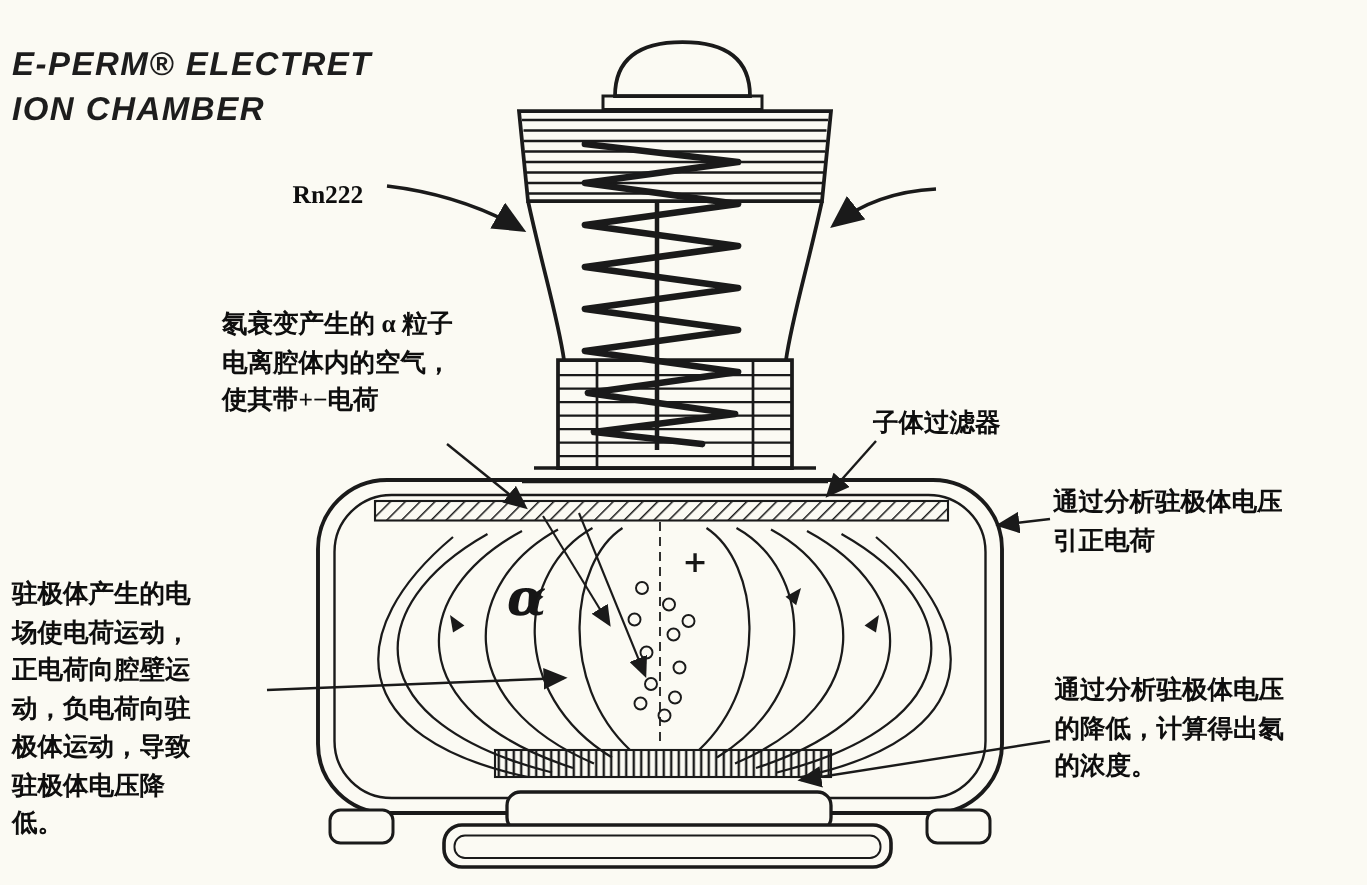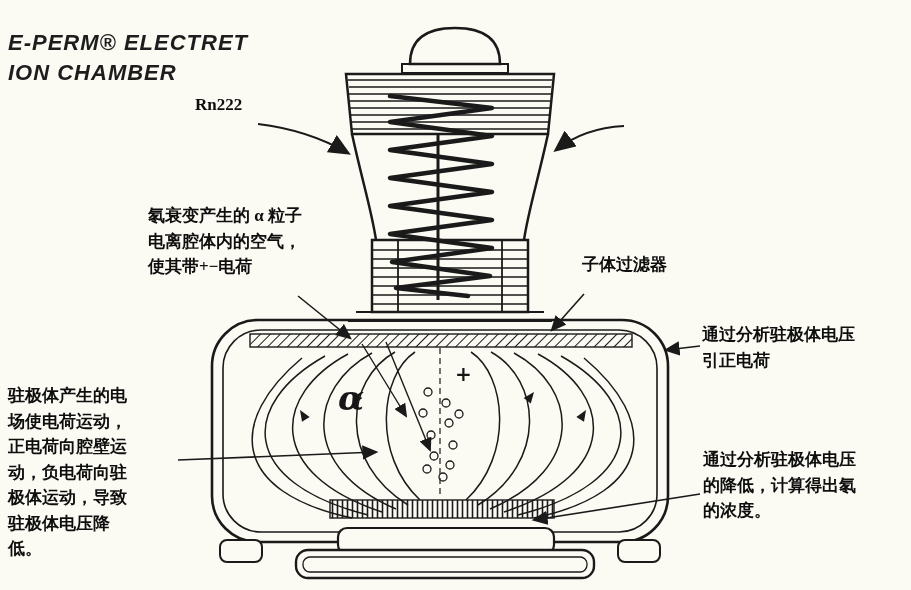--- a/index.html
+++ b/index.html
@@ -117,25 +117,25 @@
       <path class="ink" d="M298 296 L350 338" stroke-width="1.6" marker-end="url(#ah)"></path>
       <path class="ink" d="M584 294 L552 330" stroke-width="1.6" marker-end="url(#ah)"></path>
       <path class="ink" d="M700 346 L666 350" stroke-width="1.6" marker-end="url(#ah)"></path>
       <path class="ink" d="M178 460 L376 452" stroke-width="1.6" marker-end="url(#ah)"></path>
       <path class="ink" d="M700 494 L534 520" stroke-width="1.6" marker-end="url(#ah)"></path>
     </g>
   </svg>
 
   <div class="title">E-PERM® ELECTRET
 ION CHAMBER</div>
-  <div class="label" style="left:195px;top:92px">Rn222</div>
+  <div class="label" style="left:195px;top:117px">Rn222</div>
   <div class="label" style="left:148px;top:203px">氡衰变产生的 α 粒子
 电离腔体内的空气，
 使其带+−电荷</div>
-  <div class="label" style="left:582px;top:252px">子体过滤器</div>
+  <div class="label" style="left:582px;top:269px">子体过滤器</div>
   <div class="label" style="left:702px;top:322px">通过分析驻极体电压
 引正电荷</div>
   <div class="label" style="left:703px;top:447px;width:175px">通过分析驻极体电压
 的降低，计算得出氡
 的浓度。</div>
   <div class="label" style="left:8px;top:383px;width:140px">驻极体产生的电
 场使电荷运动，
 正电荷向腔壁运
 动，负电荷向驻
 极体运动，导致

